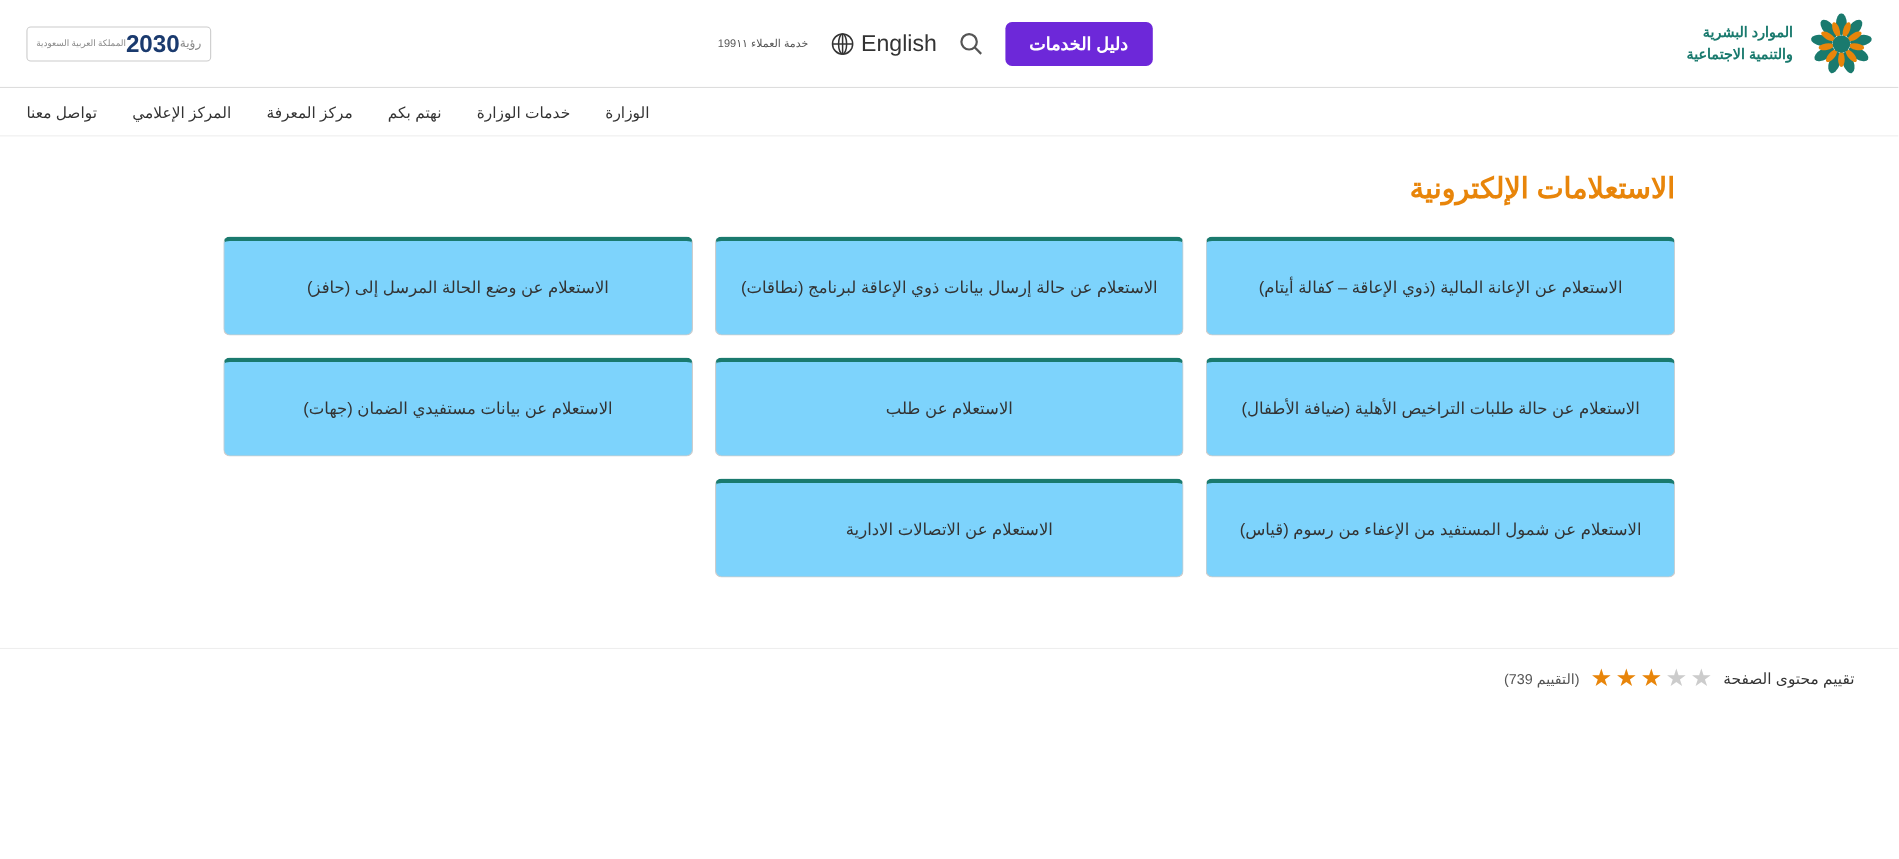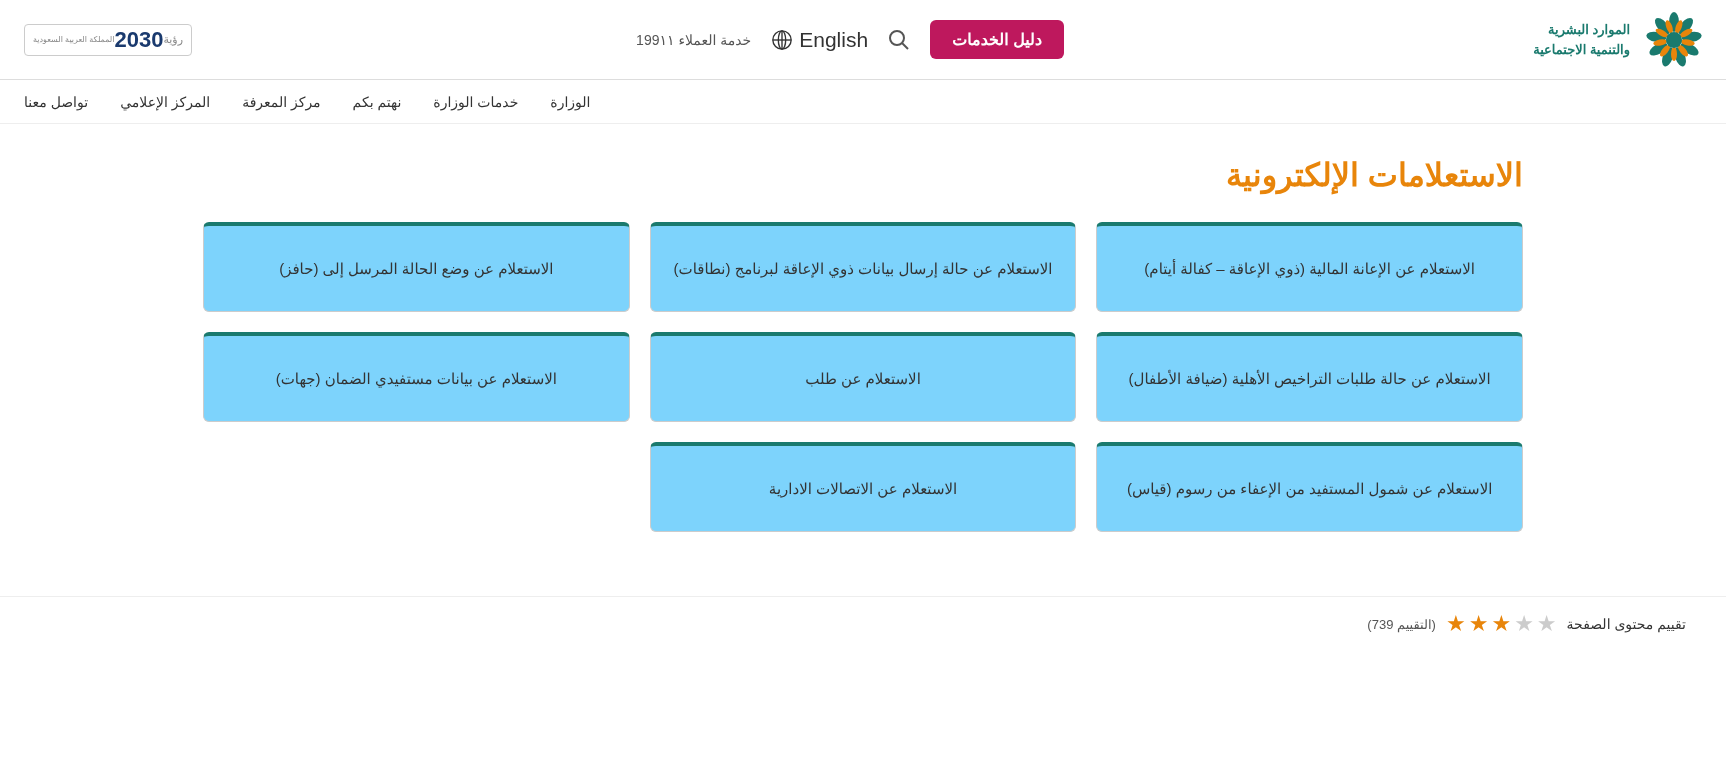--- a/index.html
+++ b/index.html
@@ -50,21 +50,21 @@
     .ministry-name {
       font-size: 13px;
       font-weight: bold;
       color: #1a7a6e;
       line-height: 1.5;
       text-align: right;
     }
 
     
     .guide-btn {
-      background: #be185d;
+      background: #6d28d9;
       color: #fff;
       border: none;
       padding: 10px 22px;
       border-radius: 6px;
       font-size: 16px;
       font-weight: bold;
       cursor: pointer;
     }
 
     
@@ -109,21 +109,21 @@
     }
 
     
     .main-content {
       padding: 32px 40px 24px 40px;
       max-width: 1400px;
       margin: 0 auto;
     }
 
     .page-title {
-      font-size: 32px;
+      font-size: 26px;
       font-weight: bold;
       color: #e8850a;
       text-align: right;
       margin-bottom: 28px;
     }
 
     
     .cards-grid {
       display: grid;
       grid-template-columns: repeat(3, 1fr);
@@ -236,21 +236,21 @@
     <div class="lang-switch">
       <span>English</span>
       <svg class="globe-icon" viewBox="0 0 24 24" fill="none" stroke="#333" stroke-width="1.5">
         <circle cx="12" cy="12" r="10"></circle>
         <ellipse cx="12" cy="12" rx="4" ry="10"></ellipse>
         <line x1="2" y1="12" x2="22" y2="12"></line>
         <line x1="12" y1="2" x2="12" y2="22"></line>
       </svg>
     </div>
 
-    <span style="font-size:14px; color:#555; white-space:nowrap;">خدمة العملاء 199١١</span>
+    <span style="font-size:10px; color:#555; white-space:nowrap;">خدمة العملاء 199١١</span>
   </div>
 
   <div style="display:flex; align-items:center; gap:8px;">
     <div class="vision-badge">
       <div style="font-size:11px; color:#888; text-align:center;">رؤية</div>
       <div style="font-size:22px; font-weight:700; color:#1a3a6e; line-height:1;">2030</div>
       <div style="font-size:8px; color:#888; text-align:center;">المملكة العربية السعودية</div>
     </div>
   </div>
 </header>

